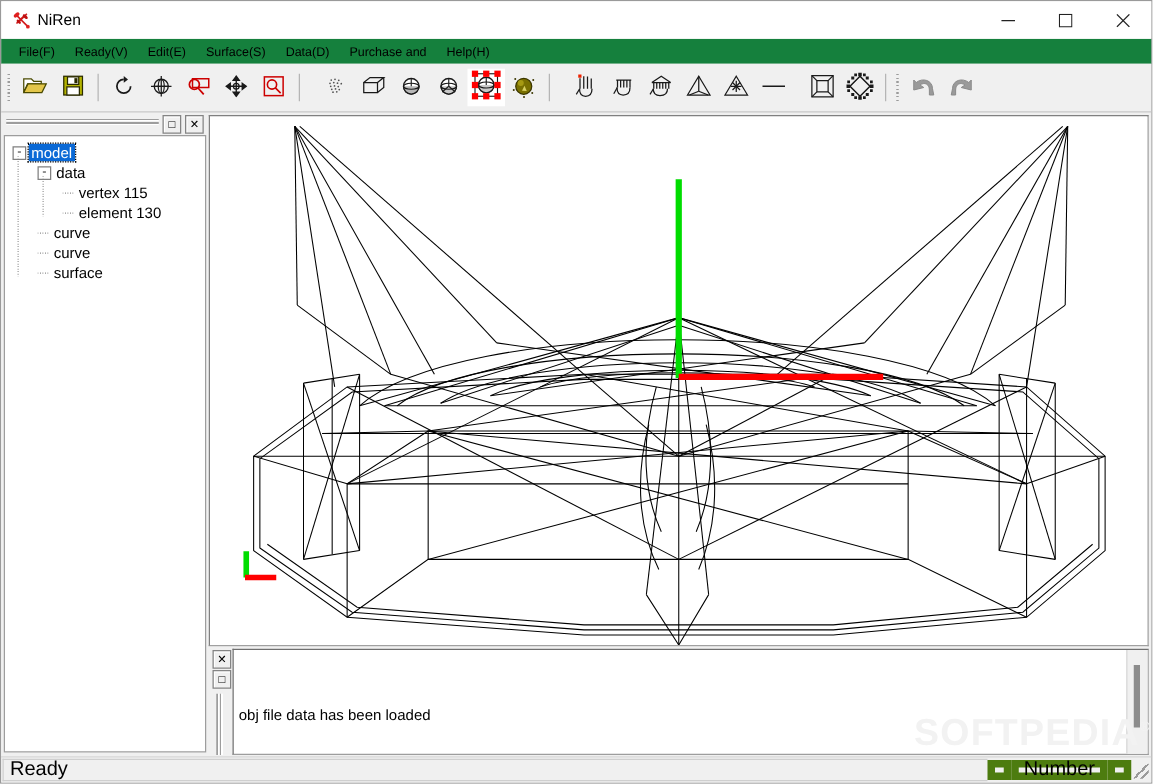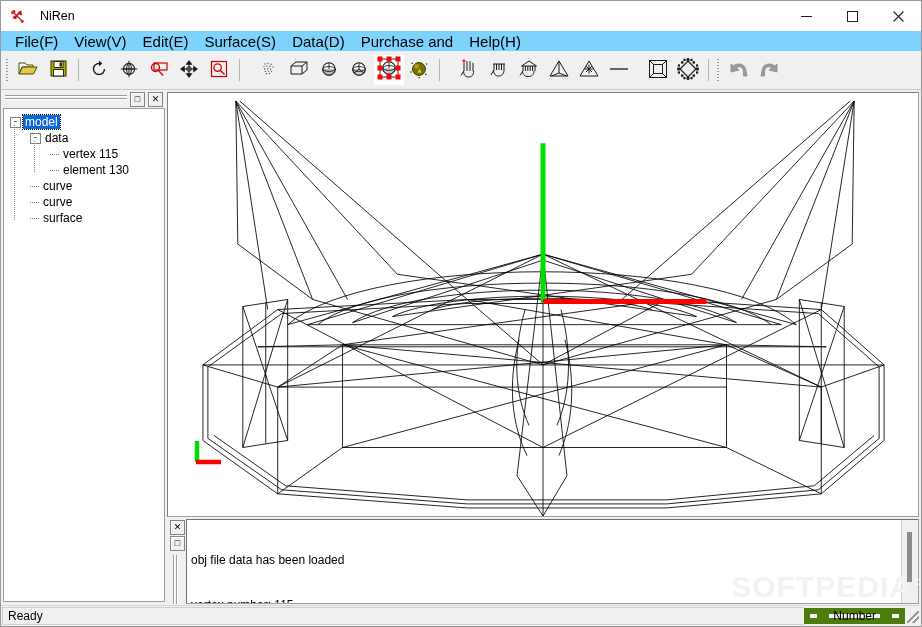--- a/index.html
+++ b/index.html
@@ -18,36 +18,36 @@
     display:flex;flex-direction:column;
   }
 
   
   .titlebar{
     height:30px;background:#ffffff;
     display:flex;align-items:center;
     flex:0 0 auto;
     position:relative;
   }
-  .title-left{display:flex;align-items:center;padding-left:8px;gap:14px;}
+  .title-left{display:flex;align-items:center;padding-left:8px;gap:4px;}
   .app-icon{width:17px;height:17px;position:relative;flex:0 0 auto;}
   .title-text{font-size:12.5px;color:#000;font-family:"Liberation Sans",sans-serif;}
   .win-ctrls{margin-left:auto;display:flex;height:30px;}
   .win-btn{
     width:46px;height:30px;display:flex;align-items:center;justify-content:center;
     font-size:12px;color:#111;
   }
 
   
   .menubar{
-    height:20px;background:#7dd3fc;
-    display:flex;align-items:flex-start;
+    height:20px;background:#15803d;
+    display:flex;align-items:flex-end;
     padding-left:6px;
     flex:0 0 auto;
-    font-size:15px;
+    font-size:10px;
   }
   .menu-item{
     padding:2px 8px 3px 8px;color:#000;white-space:nowrap;cursor:default;
   }
 
   
   .toolbar{
     height:38px;background:#f0f0f0;
     display:flex;align-items:center;
     flex:0 0 auto;
@@ -162,37 +162,37 @@
       linear-gradient(to right,transparent 4px,#ffffff 4px,#ffffff 5px,transparent 5px),
       linear-gradient(to right,transparent 3px,#9d9d9d 3px,#9d9d9d 4px,transparent 4px);
   }
   .outbox{
     flex:1 1 auto;background:#ffffff;
     border:1px solid #9d9d9d;
     border-top-color:#6f6f6f;border-left-color:#6f6f6f;
     display:flex;min-width:0;position:relative;
   }
   .outtext{
-    flex:1 1 auto;padding:3px 4px;font-size:12px;color:#000;line-height:15px;
+    flex:1 1 auto;padding:15px 4px;font-size:12px;color:#000;line-height:15px;
     overflow:hidden;white-space:pre;
   }
   .outscroll{
     width:16px;flex:0 0 auto;background:#f0f0f0;border-left:1px solid #d8d8d8;
     position:relative;
   }
   .outthumb{
     position:absolute;left:5px;top:12px;width:5px;height:50px;background:#8c8c8c;
   }
 
   
   .statusbar{
     height:20px;flex:0 0 auto;background:#f0f0f0;
     display:flex;align-items:center;
     border-top:1px solid #d6d6d6;
-    font-size:12px;
+    font-size:16px;
   }
   .status-main{
     flex:1 1 auto;padding-left:5px;color:#000;
     border:1px solid #cfcfcf;border-right:none;margin:1px 0 1px 1px;height:16px;display:flex;align-items:center;
   }
   .status-pane{
     flex:0 0 auto;height:16px;margin:1px 0;border:6px solid #4d7c0f;
     display:flex;align-items:center;justify-content:center;
     padding:0 4px;color:#000;box-sizing:border-box;
   }
@@ -255,21 +255,21 @@
         <svg width="11" height="11" viewBox="0 0 11 11">
             <line x1="0.5" y1="0.5" x2="10.5" y2="10.5" stroke="#222" stroke-width="1.1"></line>
             <line x1="10.5" y1="0.5" x2="0.5" y2="10.5" stroke="#222" stroke-width="1.1"></line>
           </svg>
       </div>
     </div>
   </div>
 
   <div class="menubar">
     <div class="menu-item">File(F)</div>
-    <div class="menu-item">View(V)</div>
+    <div class="menu-item">Ready(V)</div>
     <div class="menu-item">Edit(E)</div>
     <div class="menu-item">Surface(S)</div>
     <div class="menu-item">Data(D)</div>
     <div class="menu-item">Purchase and</div>
     <div class="menu-item">Help(H)</div>
   </div>
 
   <div class="toolbar">
     <span class="tb-grip"></span>
 

